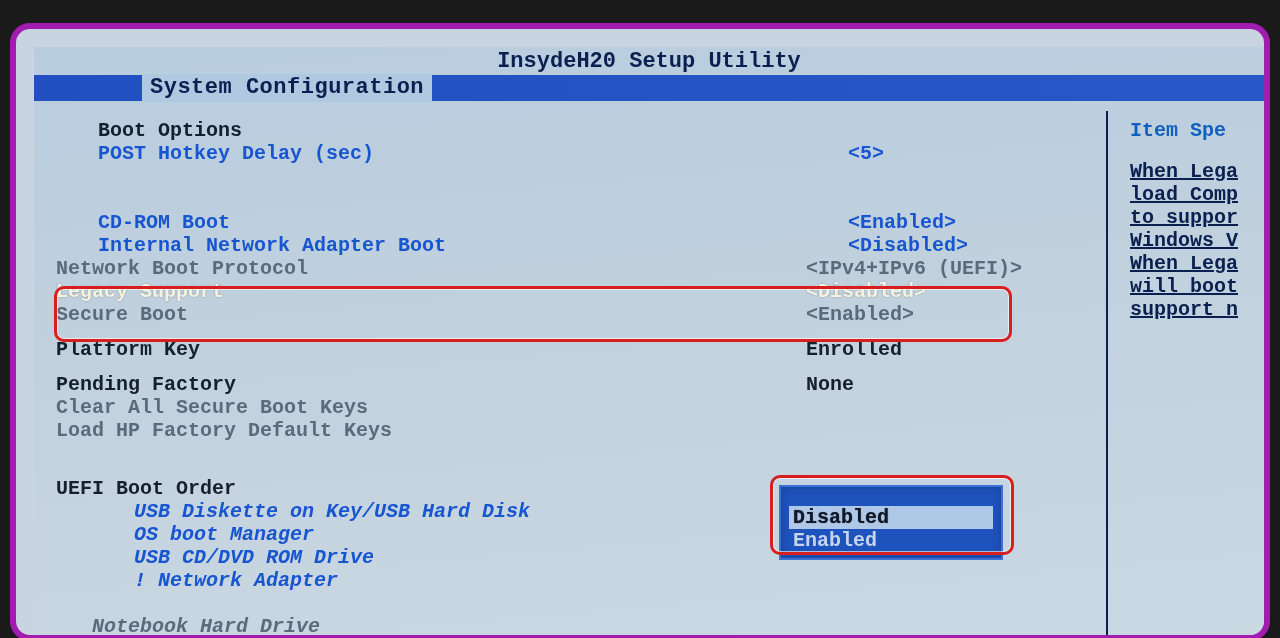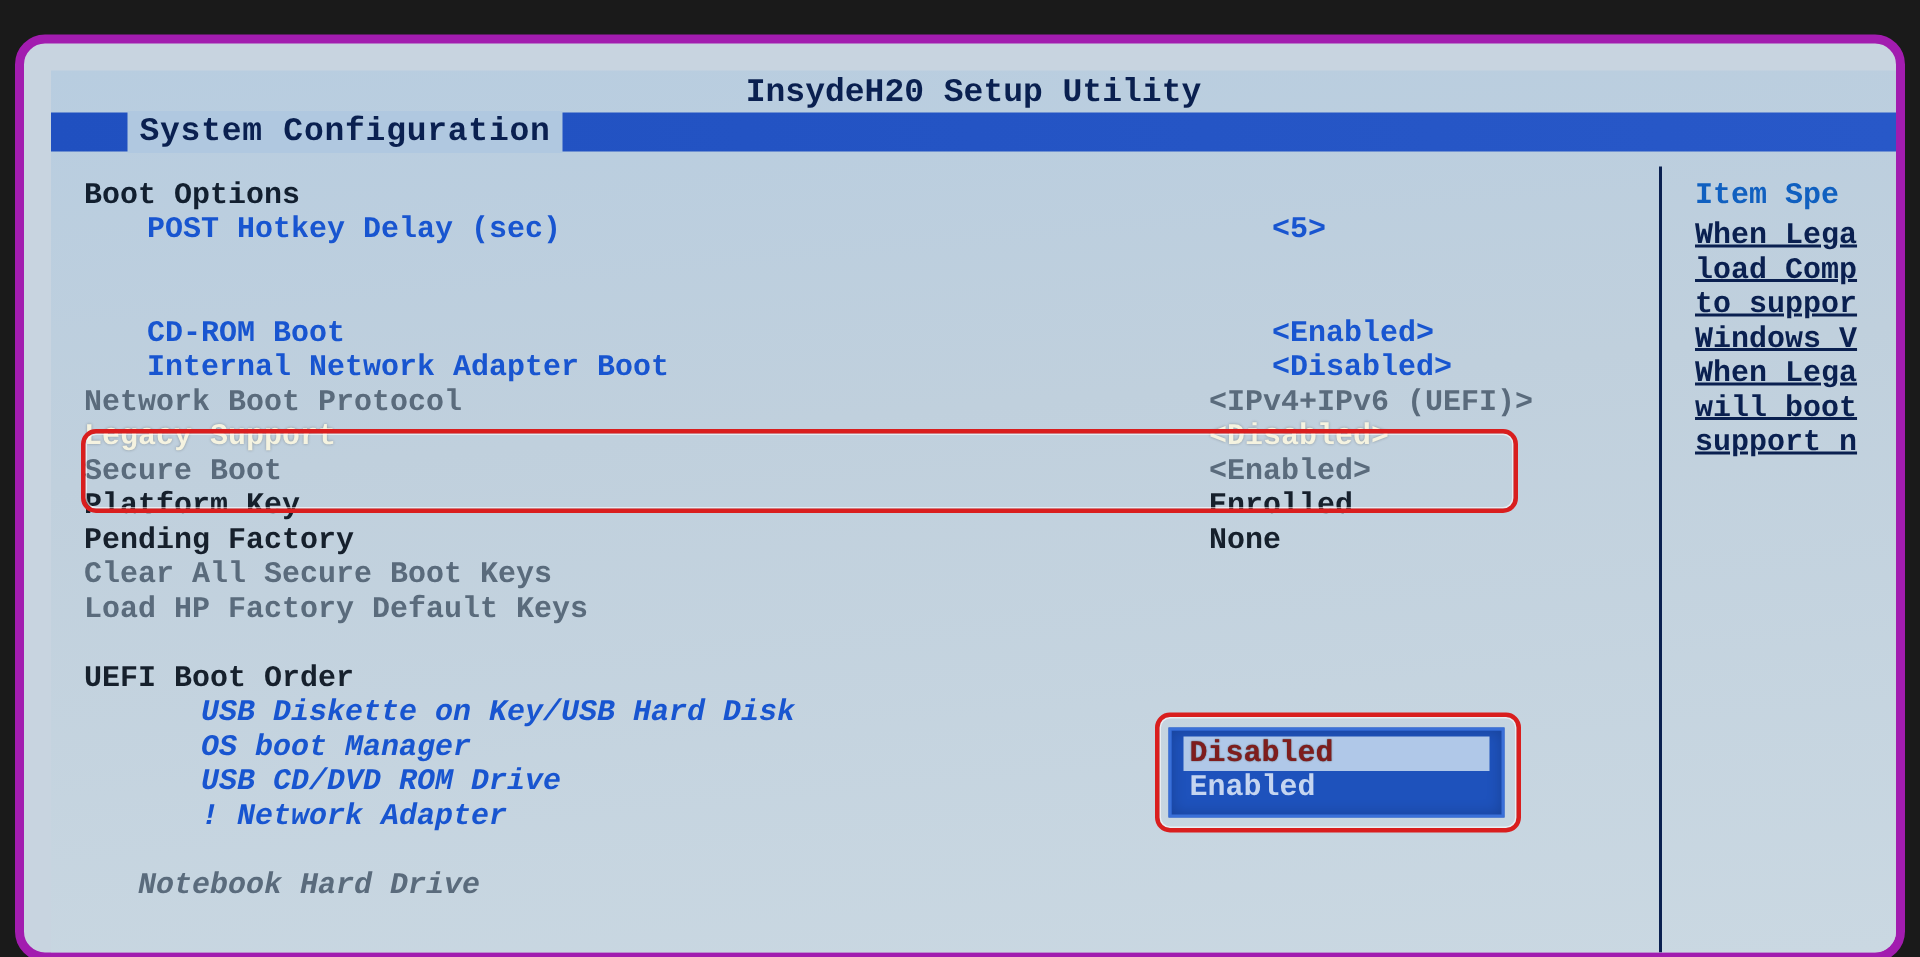--- a/index.html
+++ b/index.html
@@ -49,21 +49,21 @@
     right: 0;
     height: 26px;
     background: linear-gradient(90deg, #2050c0 0%, #2858c8 100%);
     display: flex;
     align-items: center;
   }
   .tab {
     background: #b0c8e0;
     color: #0a2050;
     padding: 1px 8px;
-    margin-left: 51px;
+    margin-left: 108px;
     font-size: 22px;
     letter-spacing: 0.5px;
   }
   .main {
     position: absolute;
     top: 64px;
     left: 12px;
     right: 0;
     bottom: 0;
   }
@@ -81,35 +81,35 @@
     left: 1080px;
     top: 0;
     right: 0;
     bottom: 0;
     padding: 8px 0 0 4px;
     color: #0a2050;
     font-size: 20px;
     overflow: hidden;
     white-space: nowrap;
   }
-  .right-panel .help-title { color: #1060c0; margin-bottom: 4px; }
+  .right-panel .help-title { color: #1060c0; margin-bottom: 18px; }
   .right-panel .help-line { color: #0a2050; text-decoration: underline; }
 
   .row {
     display: flex;
     white-space: pre;
   }
   .label { flex: 0 0 750px; }
   .value { flex: 1; }
   .indent { padding-left: 36px; font-style: italic; }
 
-  .c-heading { color: #121f2f; }
+  .c-heading { color: #121f2f; margin-left: 42px; }
   .c-link { color: #1855d0; margin-left: 42px; }
   .c-faded { color: #5a6b7c; }
-  .c-normal { color: #16202c; }
+  .c-normal { color: #16202c; margin-top: 12px; }
 
   .hl-row {
     position: relative;
   }
   .hl-row .label, .hl-row .value {
     color: #f5f3e0;
     text-shadow: 0 0 2px rgba(0,0,0,0.3);
   }
 
   .annot {
@@ -132,22 +132,23 @@
     padding: 4px 8px 6px 8px;
     box-shadow: inset 0 0 10px rgba(0,0,0,0.2);
   }
   .popup .opt {
     color: #c5d5f0;
     font-size: 20px;
     padding: 0 4px;
   }
   .popup .opt.sel {
     background: #b0c8e8;
-    color: #7f1d1d;
+    color: #0f172a;
     text-shadow: 0 0 1px #444;
+    margin-top: 15px;
   }
 
   .blank { height: 23px; }
 </style>
 </head>
 <body>
 
 <div class="frame">
   <div class="screen">
 

